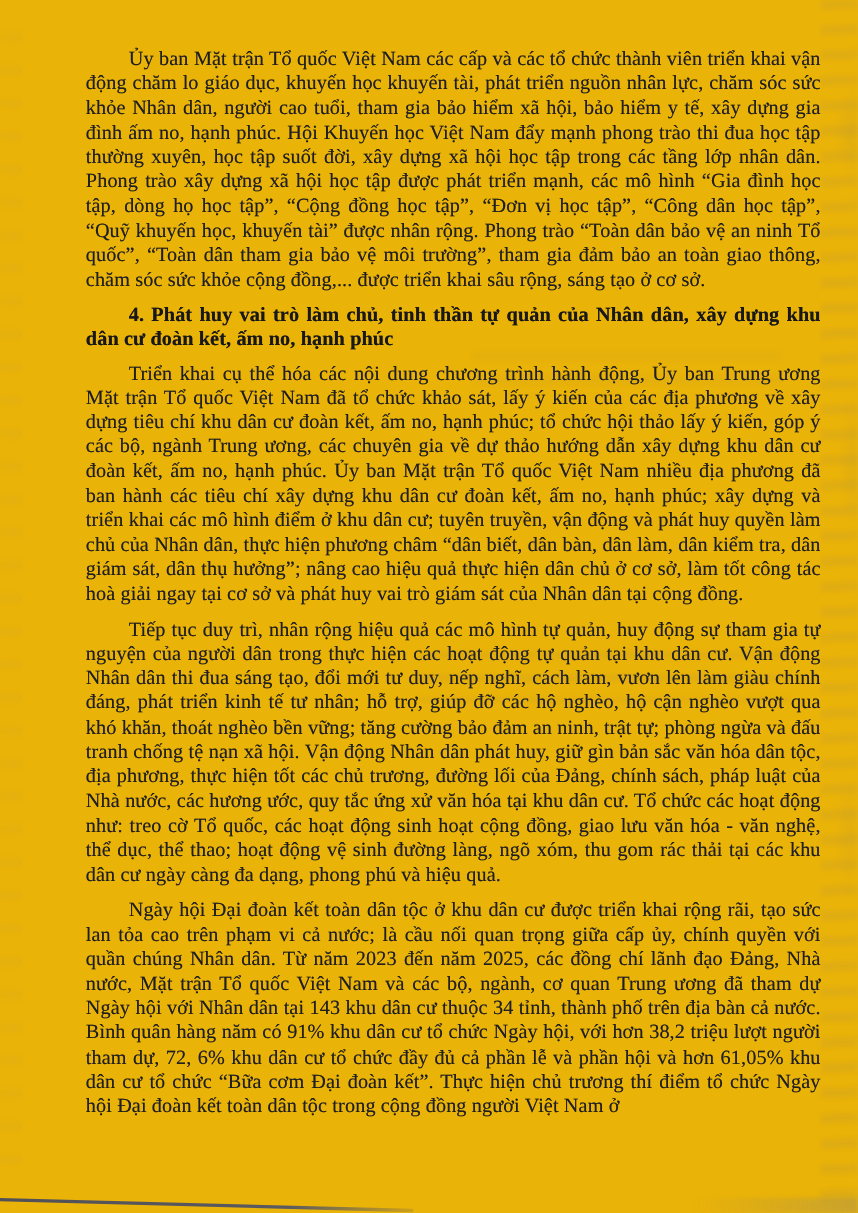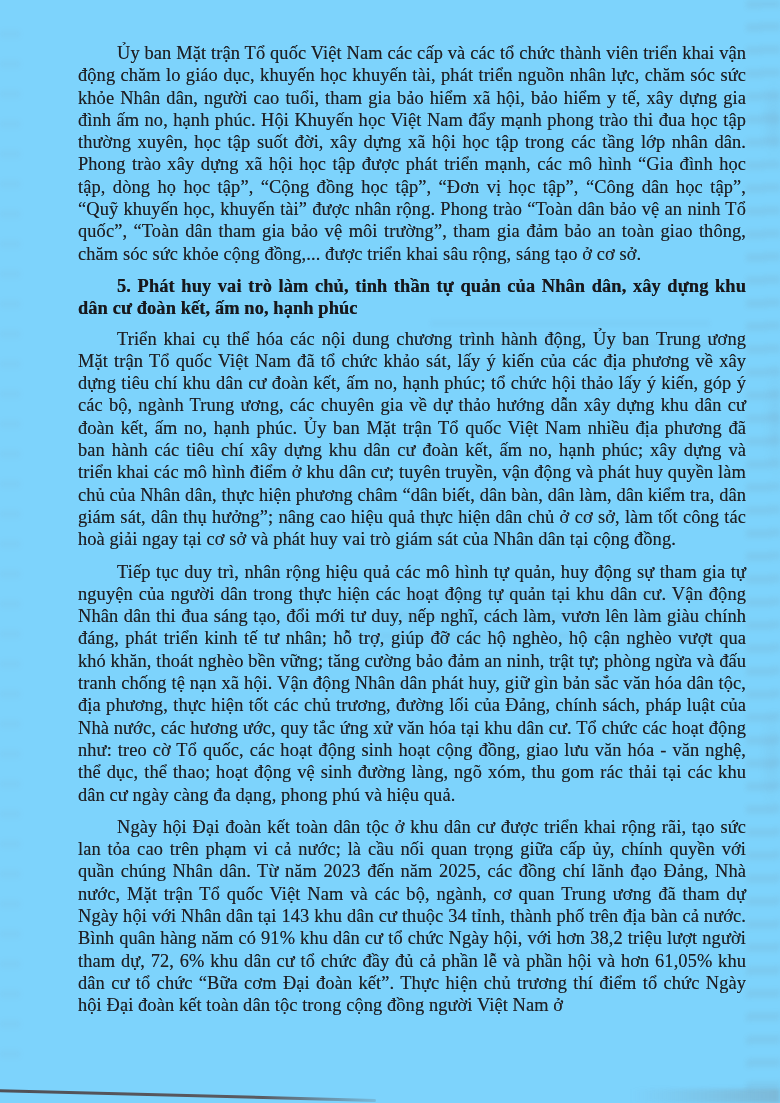--- a/index.html
+++ b/index.html
@@ -10,21 +10,21 @@
   body {
     width: 780px;
     height: 1103px;
     position: relative;
     overflow: hidden;
     font-family: "Liberation Serif", "DejaVu Serif", serif;
   }
   .page {
     position: absolute;
     inset: 0;
-    background: #7dd3fc;
+    background: #eab308;
   }
   
   .text-block {
     position: absolute;
     left: 78px;
     top: 42px;
     width: 668px;
     color: #1f1f23;
     font-size: 18.4px;
     line-height: 22.3px;
@@ -133,21 +133,21 @@
   }
 </style>
 </head>
 <body>
 
 <div class="page">
 
   <div class="text-block">
     <p class="para">Ủy ban Mặt trận Tổ quốc Việt Nam các cấp và các tổ chức thành viên triển khai vận động chăm lo giáo dục, khuyến học khuyến tài, phát triển nguồn nhân lực, chăm sóc sức khỏe Nhân dân, người cao tuổi, tham gia bảo hiểm xã hội, bảo hiểm y tế, xây dựng gia đình ấm no, hạnh phúc. Hội Khuyến học Việt Nam đẩy mạnh phong trào thi đua học tập thường xuyên, học tập suốt đời, xây dựng xã hội học tập trong các tầng lớp nhân dân. Phong trào xây dựng xã hội học tập được phát triển mạnh, các mô hình “Gia đình học tập, dòng họ học tập”, “Cộng đồng học tập”, “Đơn vị học tập”, “Công dân học tập”, “Quỹ khuyến học, khuyến tài” được nhân rộng. Phong trào “Toàn dân bảo vệ an ninh Tổ quốc”, “Toàn dân tham gia bảo vệ môi trường”, tham gia đảm bảo an toàn giao thông, chăm sóc sức khỏe cộng đồng,... được triển khai sâu rộng, sáng tạo ở cơ sở.</p>
 
-    <p class="heading">5. Phát huy vai trò làm chủ, tinh thần tự quản của Nhân dân, xây dựng khu dân cư đoàn kết, ấm no, hạnh phúc</p>
+    <p class="heading">4. Phát huy vai trò làm chủ, tinh thần tự quản của Nhân dân, xây dựng khu dân cư đoàn kết, ấm no, hạnh phúc</p>
 
     <p class="para">Triển khai cụ thể hóa các nội dung chương trình hành động, Ủy ban Trung ương Mặt trận Tổ quốc Việt Nam đã tổ chức khảo sát, lấy ý kiến của các địa phương về xây dựng tiêu chí khu dân cư đoàn kết, ấm no, hạnh phúc; tổ chức hội thảo lấy ý kiến, góp ý các bộ, ngành Trung ương, các chuyên gia về dự thảo hướng dẫn xây dựng khu dân cư đoàn kết, ấm no, hạnh phúc. Ủy ban Mặt trận Tổ quốc Việt Nam nhiều địa phương đã ban hành các tiêu chí xây dựng khu dân cư đoàn kết, ấm no, hạnh phúc; xây dựng và triển khai các mô hình điểm ở khu dân cư; tuyên truyền, vận động và phát huy quyền làm chủ của Nhân dân, thực hiện phương châm “dân biết, dân bàn, dân làm, dân kiểm tra, dân giám sát, dân thụ hưởng”; nâng cao hiệu quả thực hiện dân chủ ở cơ sở, làm tốt công tác hoà giải ngay tại cơ sở và phát huy vai trò giám sát của Nhân dân tại cộng đồng.</p>
 
     <p class="para">Tiếp tục duy trì, nhân rộng hiệu quả các mô hình tự quản, huy động sự tham gia tự nguyện của người dân trong thực hiện các hoạt động tự quản tại khu dân cư. Vận động Nhân dân thi đua sáng tạo, đổi mới tư duy, nếp nghĩ, cách làm, vươn lên làm giàu chính đáng, phát triển kinh tế tư nhân; hỗ trợ, giúp đỡ các hộ nghèo, hộ cận nghèo vượt qua khó khăn, thoát nghèo bền vững; tăng cường bảo đảm an ninh, trật tự; phòng ngừa và đấu tranh chống tệ nạn xã hội. Vận động Nhân dân phát huy, giữ gìn bản sắc văn hóa dân tộc, địa phương, thực hiện tốt các chủ trương, đường lối của Đảng, chính sách, pháp luật của Nhà nước, các hương ước, quy tắc ứng xử văn hóa tại khu dân cư. Tổ chức các hoạt động như: treo cờ Tổ quốc, các hoạt động sinh hoạt cộng đồng, giao lưu văn hóa - văn nghệ, thể dục, thể thao; hoạt động vệ sinh đường làng, ngõ xóm, thu gom rác thải tại các khu dân cư ngày càng đa dạng, phong phú và hiệu quả.</p>
 
     <p class="para">Ngày hội Đại đoàn kết toàn dân tộc ở khu dân cư được triển khai rộng rãi, tạo sức lan tỏa cao trên phạm vi cả nước; là cầu nối quan trọng giữa cấp ủy, chính quyền với quần chúng Nhân dân. Từ năm 2023 đến năm 2025, các đồng chí lãnh đạo Đảng, Nhà nước, Mặt trận Tổ quốc Việt Nam và các bộ, ngành, cơ quan Trung ương đã tham dự Ngày hội với Nhân dân tại 143 khu dân cư thuộc 34 tỉnh, thành phố trên địa bàn cả nước. Bình quân hàng năm có 91% khu dân cư tổ chức Ngày hội, với hơn 38,2 triệu lượt người tham dự, 72, 6% khu dân cư tổ chức đầy đủ cả phần lễ và phần hội và hơn 61,05% khu dân cư tổ chức “Bữa cơm Đại đoàn kết”. Thực hiện chủ trương thí điểm tổ chức Ngày hội Đại đoàn kết toàn dân tộc trong cộng đồng người Việt Nam ở</p>
   </div>
 
 
   <div class="bleed-right"></div>

